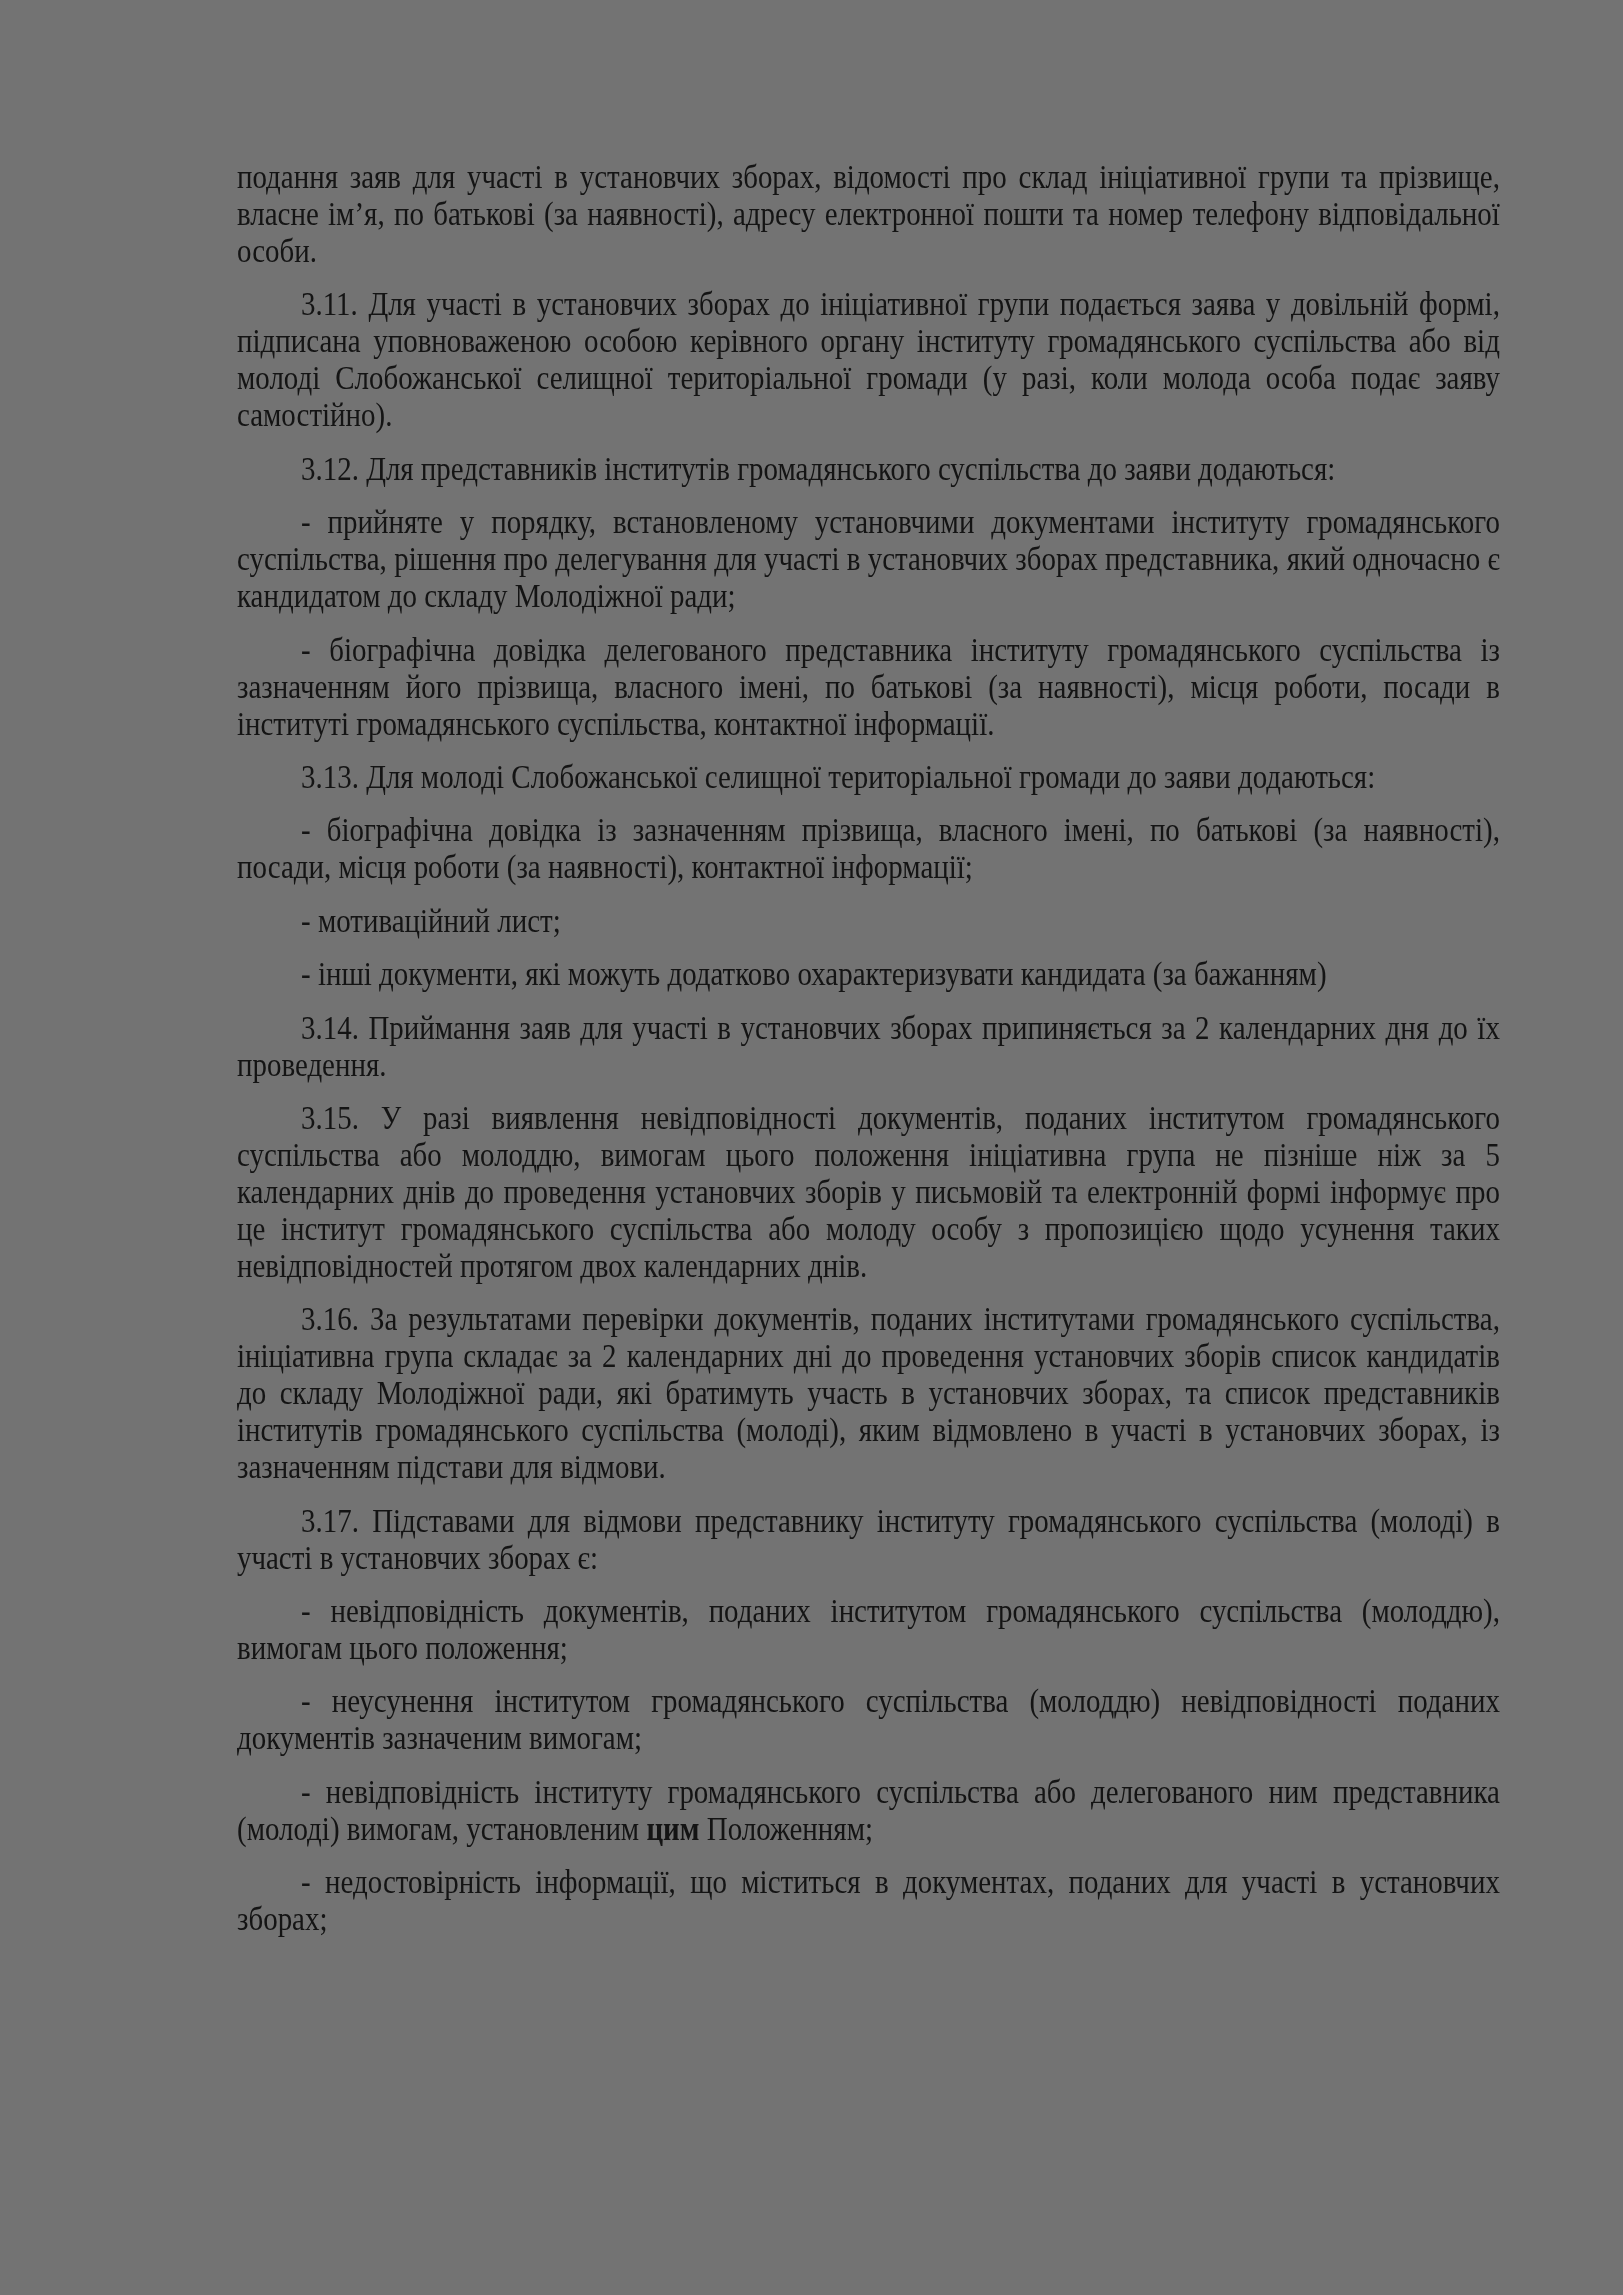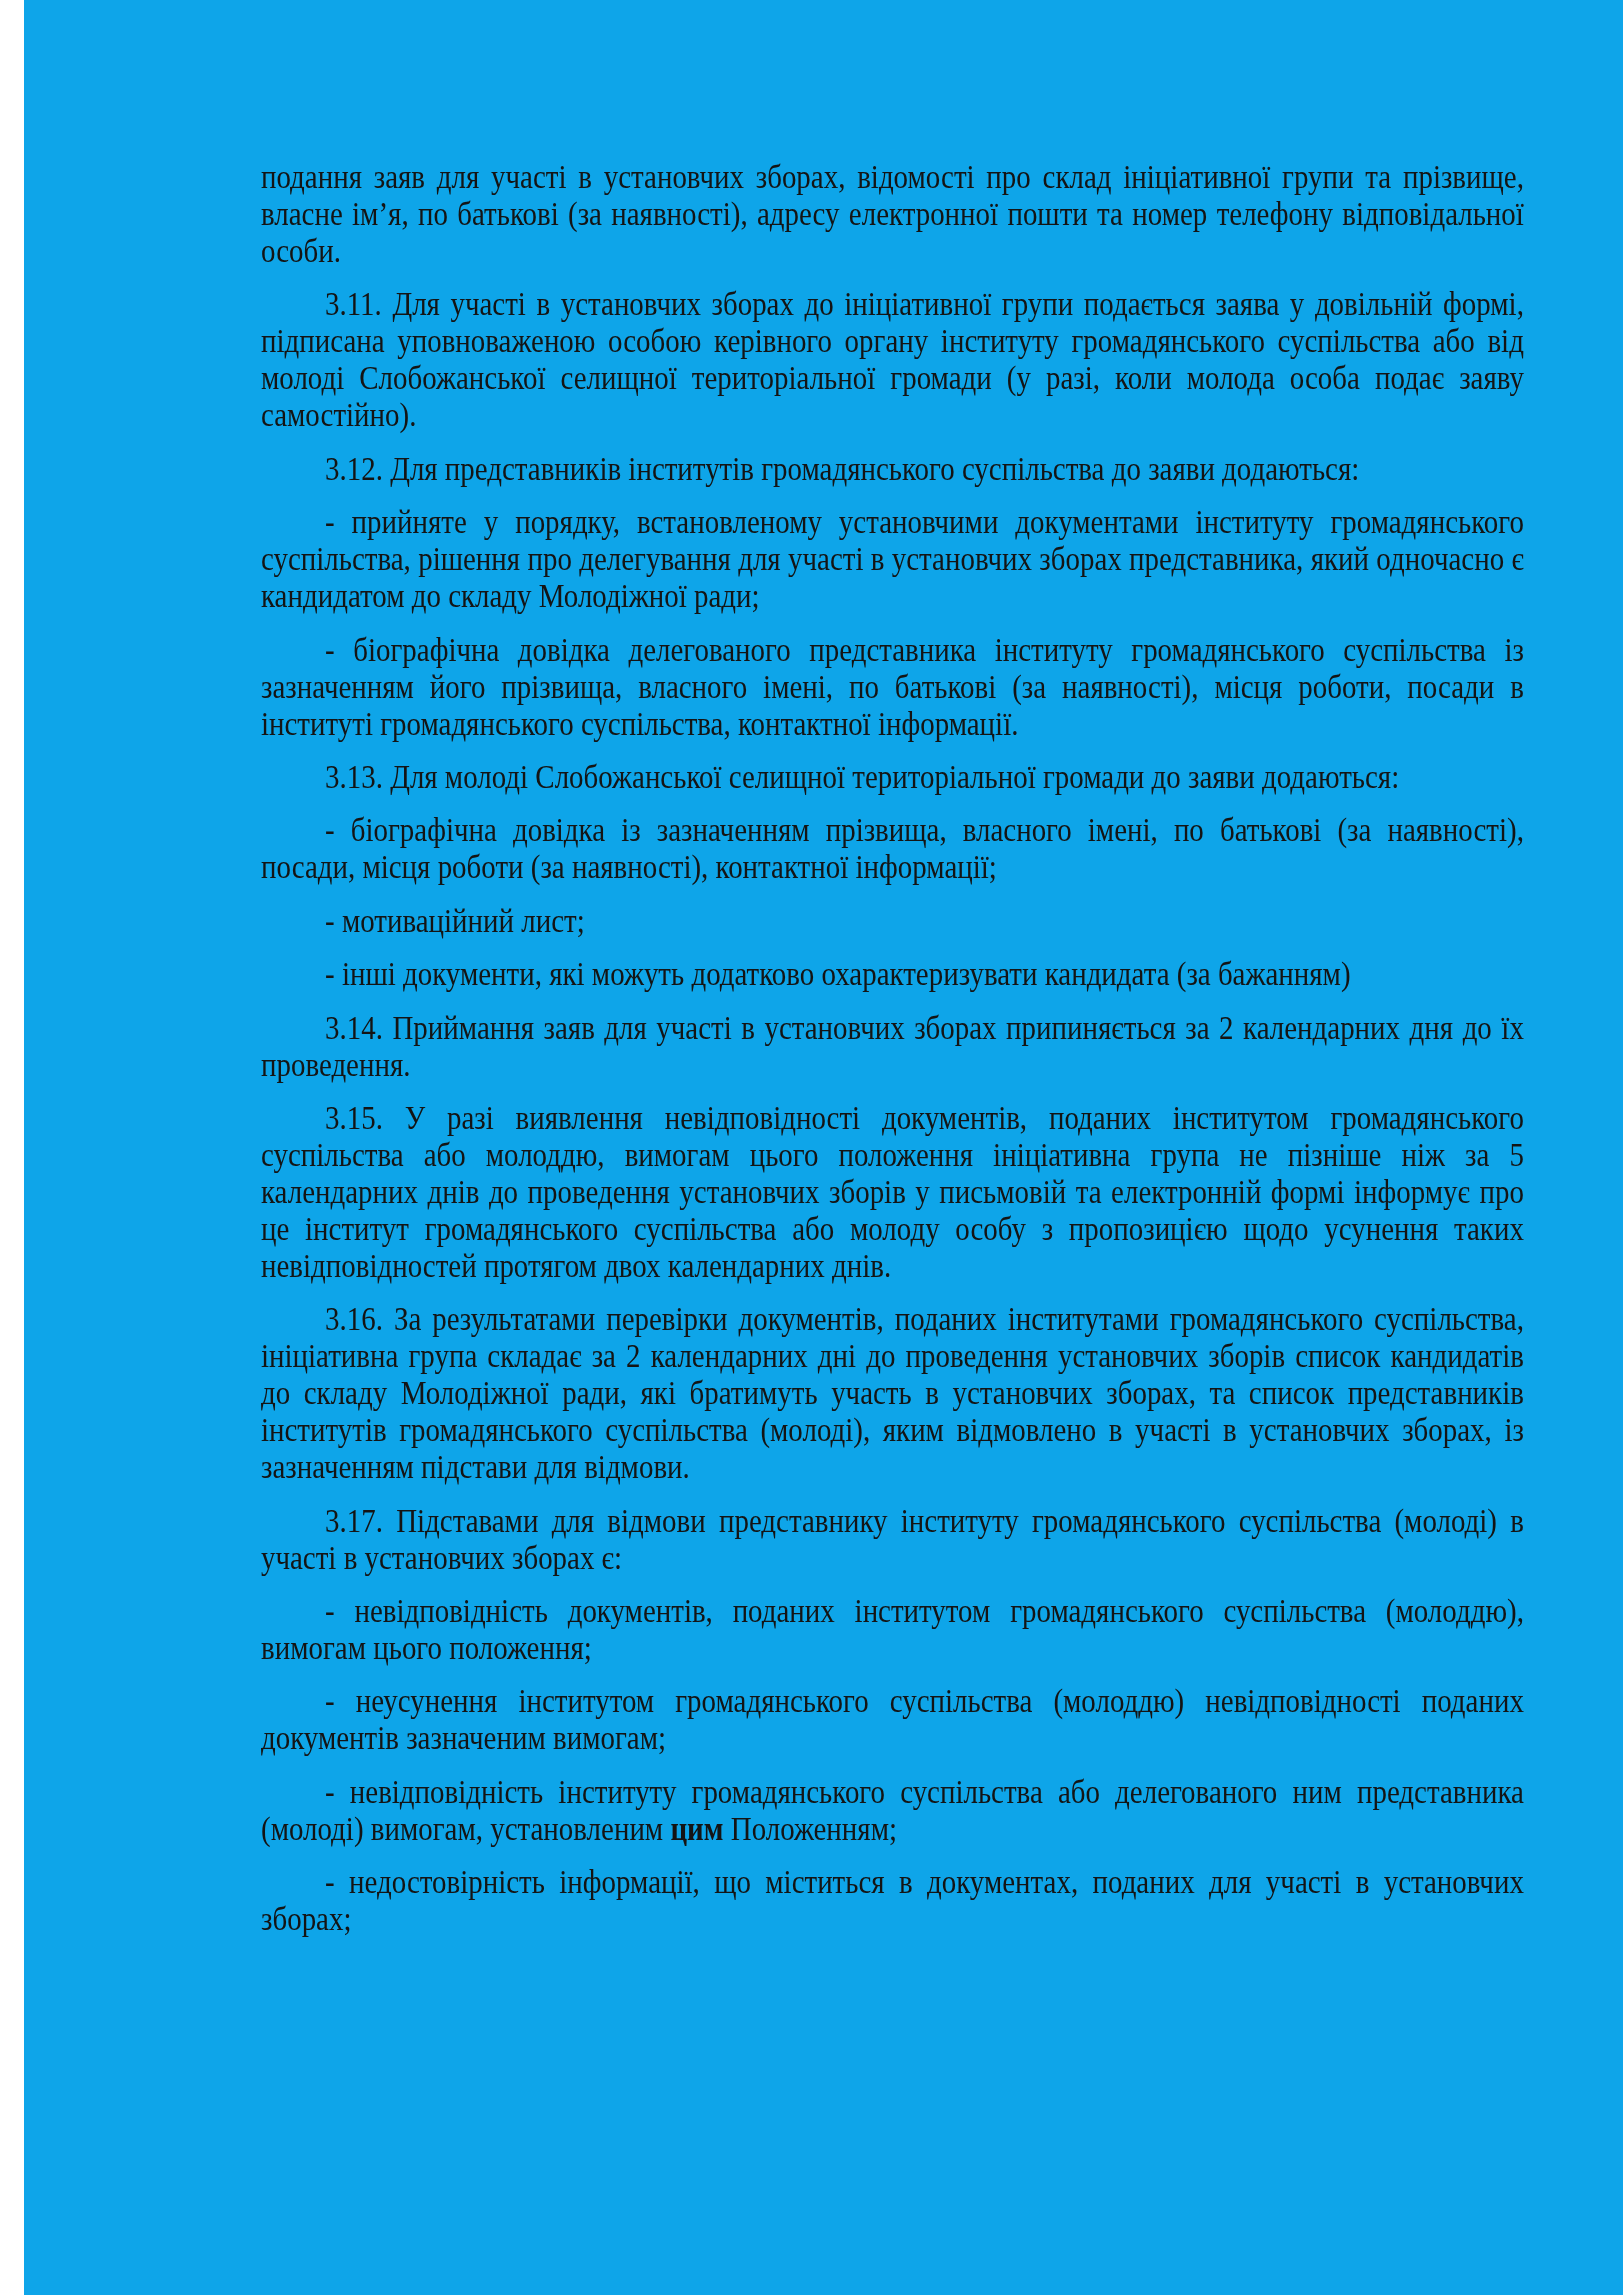--- a/index.html
+++ b/index.html
@@ -9,22 +9,21 @@
   body {
     width: 1623px;
     height: 2295px;
     background: #ffffff;
     position: relative;
     overflow: hidden;
   }
   .page {
     position: absolute;
     inset: 0;
-    background: #0ea5e9;
-    margin-left: 24px;
+    background: #737373;
   }
   .content {
     position: absolute;
     left: 237px;
     top: 159px;
     width: 1440px;
     transform: scaleX(0.877);
     transform-origin: top left;
     font-family: "Liberation Serif", "DejaVu Serif", serif;
     font-size: 33px;

